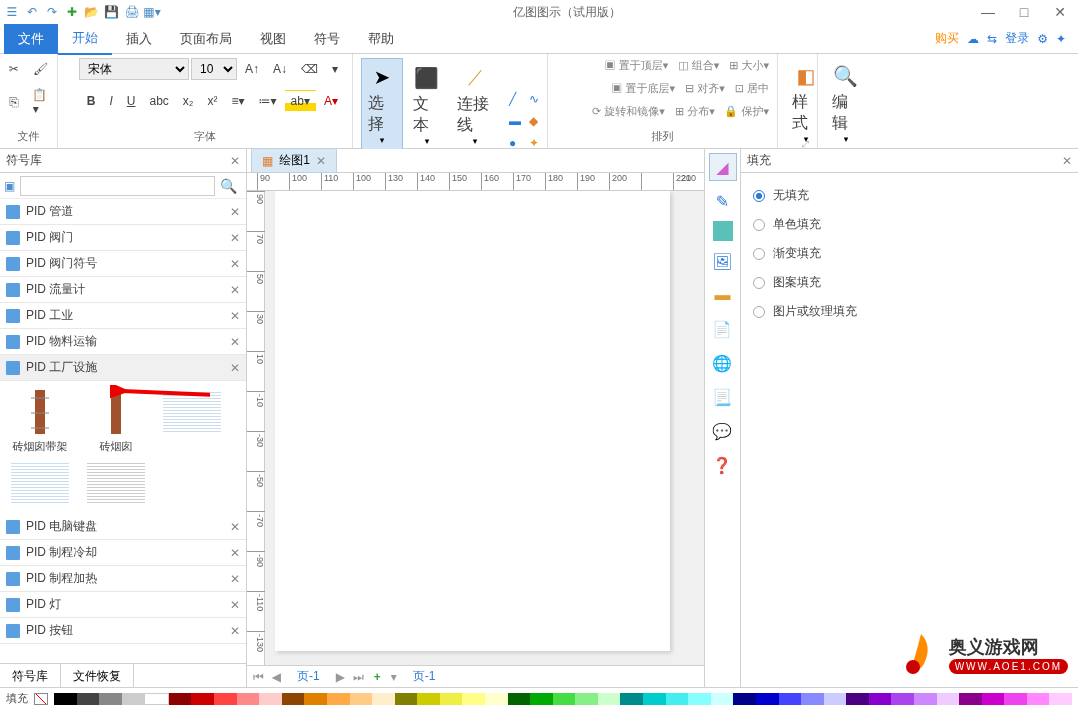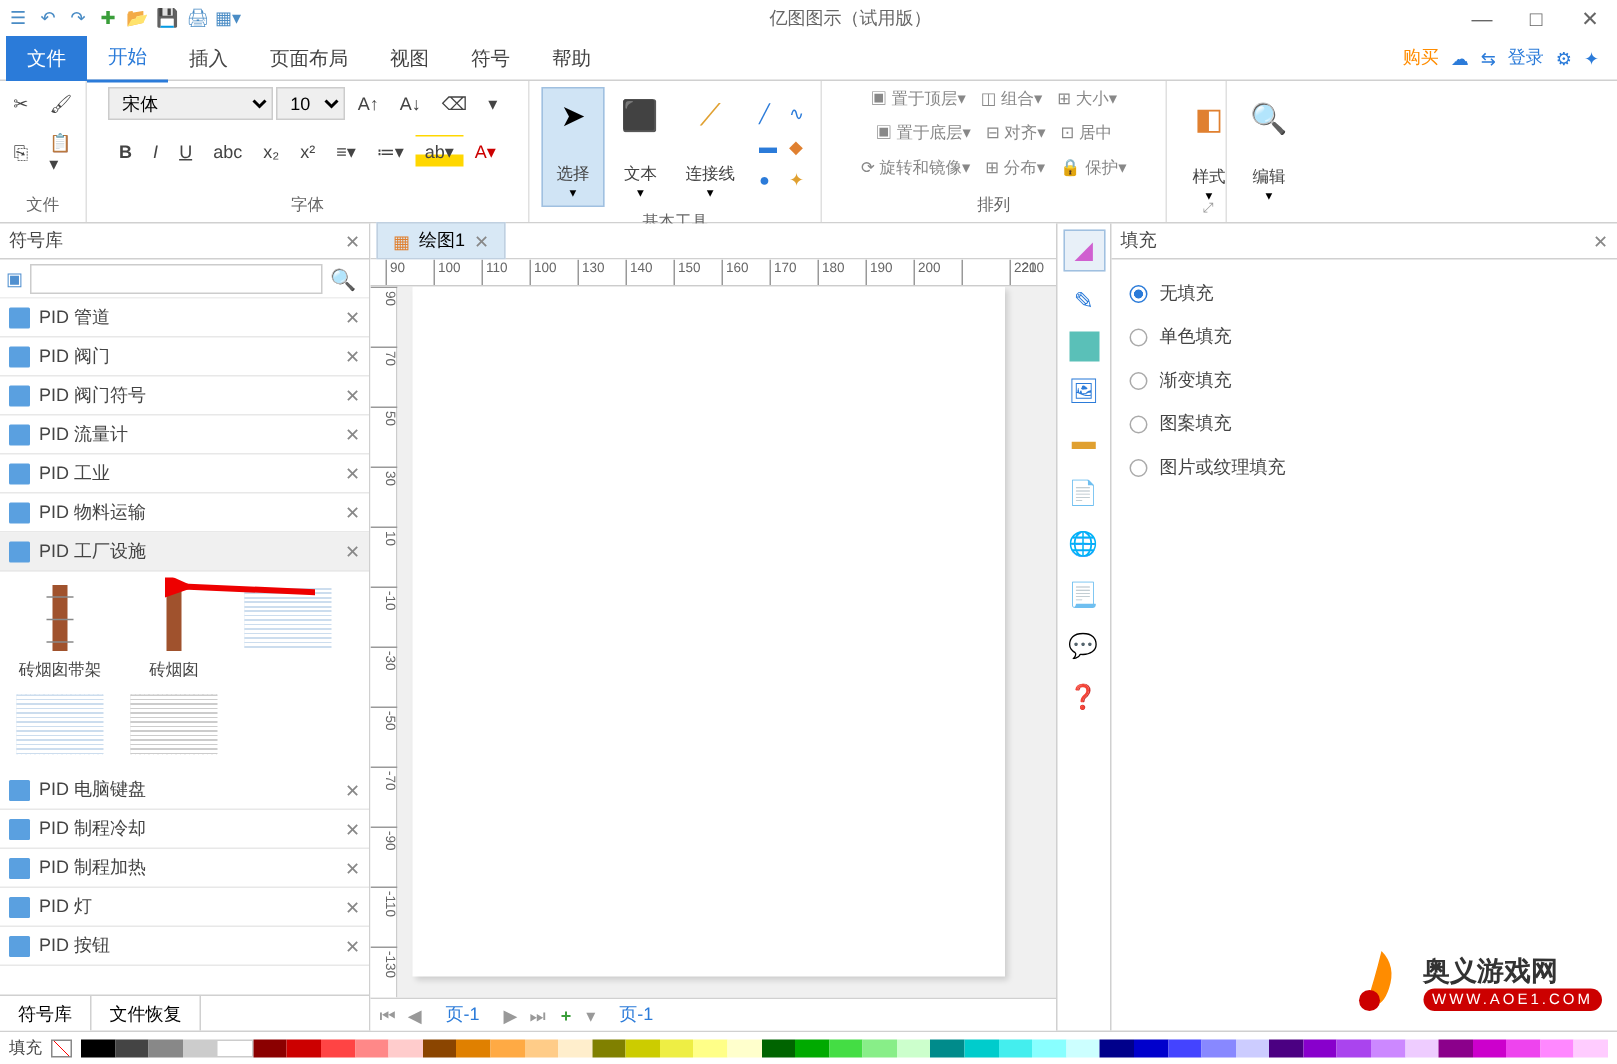--- a/index.html
+++ b/index.html
@@ -12,30 +12,30 @@
 .wincontrols span { width: 28px; text-align: center; color: #666; font-size: 14px; cursor: pointer; }
 .menubar { height: 30px; display: flex; align-items: center; padding: 0 4px; border-bottom: 1px solid #d0d0d0; }
 .menubar .tab { padding: 6px 14px; font-size: 13px; color: #444; cursor: pointer; }
 .menubar .tab.file { background: #2b7bd9; color: #fff; }
 .menubar .tab.active { color: #2b7bd9; border-bottom: 2px solid #2b7bd9; }
 .menubar .right { margin-left: auto; display: flex; gap: 8px; align-items: center; padding-right: 8px; }
 .menubar .right span { color: #2b7bd9; font-size: 12px; cursor: pointer; }
 .menubar .right .orange { color: #ff8c00; }
 .ribbon { height: 95px; display: flex; border-bottom: 1px solid #d0d0d0; }
 .ribbon-group { border-right: 1px solid #e0e0e0; padding: 4px 8px 2px; display: flex; flex-direction: column; }
-.ribbon-group .content { flex: 1; display: flex; align-items: center; gap: 4px; }
+.ribbon-group .content { flex: 1; display: flex; align-items: flex-end; gap: 4px; }
 .ribbon-group .label { text-align: center; font-size: 11px; color: #666; padding: 2px 0; position: relative; }
 .ribbon-group .label .expand { position: absolute; right: 0; bottom: 2px; font-size: 9px; color: #999; }
 .r-btn { padding: 3px 5px; border: 1px solid transparent; display: flex; align-items: center; justify-content: center; cursor: pointer; font-size: 12px; color: #444; }
 .r-col { display: flex; flex-direction: column; gap: 2px; }
 .r-row { display: flex; gap: 2px; align-items: center; }
 .font-select { border: 1px solid #ccc; height: 22px; font-size: 12px; padding: 0 4px; }
 .big-btn { display: flex; flex-direction: column; align-items: center; padding: 4px 6px; cursor: pointer; }
 .big-btn .icon { width: 28px; height: 28px; display: flex; align-items: center; justify-content: center; font-size: 20px; }
-.big-btn .lbl { font-size: 11px; color: #444; margin-top: 17px; }
+.big-btn .lbl { font-size: 16px; color: #444; margin-top: 2px; }
 .big-btn.selected { background: #d0e4f5; border: 1px solid #a0c0e0; }
 .workspace { display: flex; height: calc(709px - 24px - 30px - 95px - 22px); }
 .left-panel { width: 247px; border-right: 1px solid #d0d0d0; display: flex; flex-direction: column; }
 .panel-header { height: 24px; display: flex; align-items: center; justify-content: space-between; padding: 0 6px; border-bottom: 1px solid #d0d0d0; font-size: 12px; color: #444; }
 .panel-header .close { cursor: pointer; color: #888; }
 .search-row { height: 26px; display: flex; align-items: center; padding: 2px 4px; gap: 2px; border-bottom: 1px solid #eee; }
 .search-row input { flex: 1; border: 1px solid #ccc; height: 20px; padding: 0 4px; }
 .search-row .search-icon { color: #5090d0; font-size: 14px; cursor: pointer; padding: 0 4px; }
 .search-row .ico { width:14px; color:#5090d0; }
 .lib-list { flex: 1; overflow-y: auto; }

